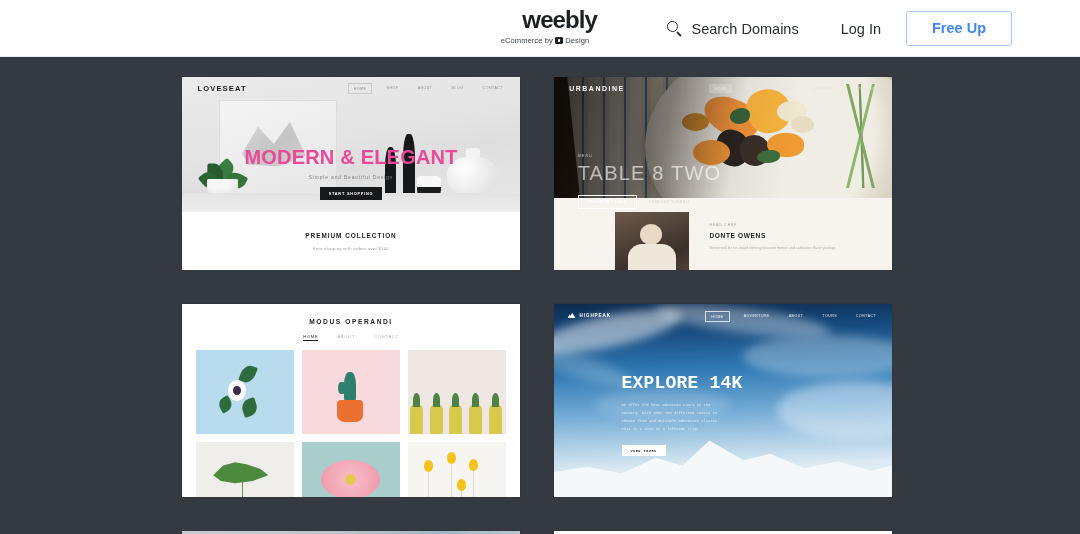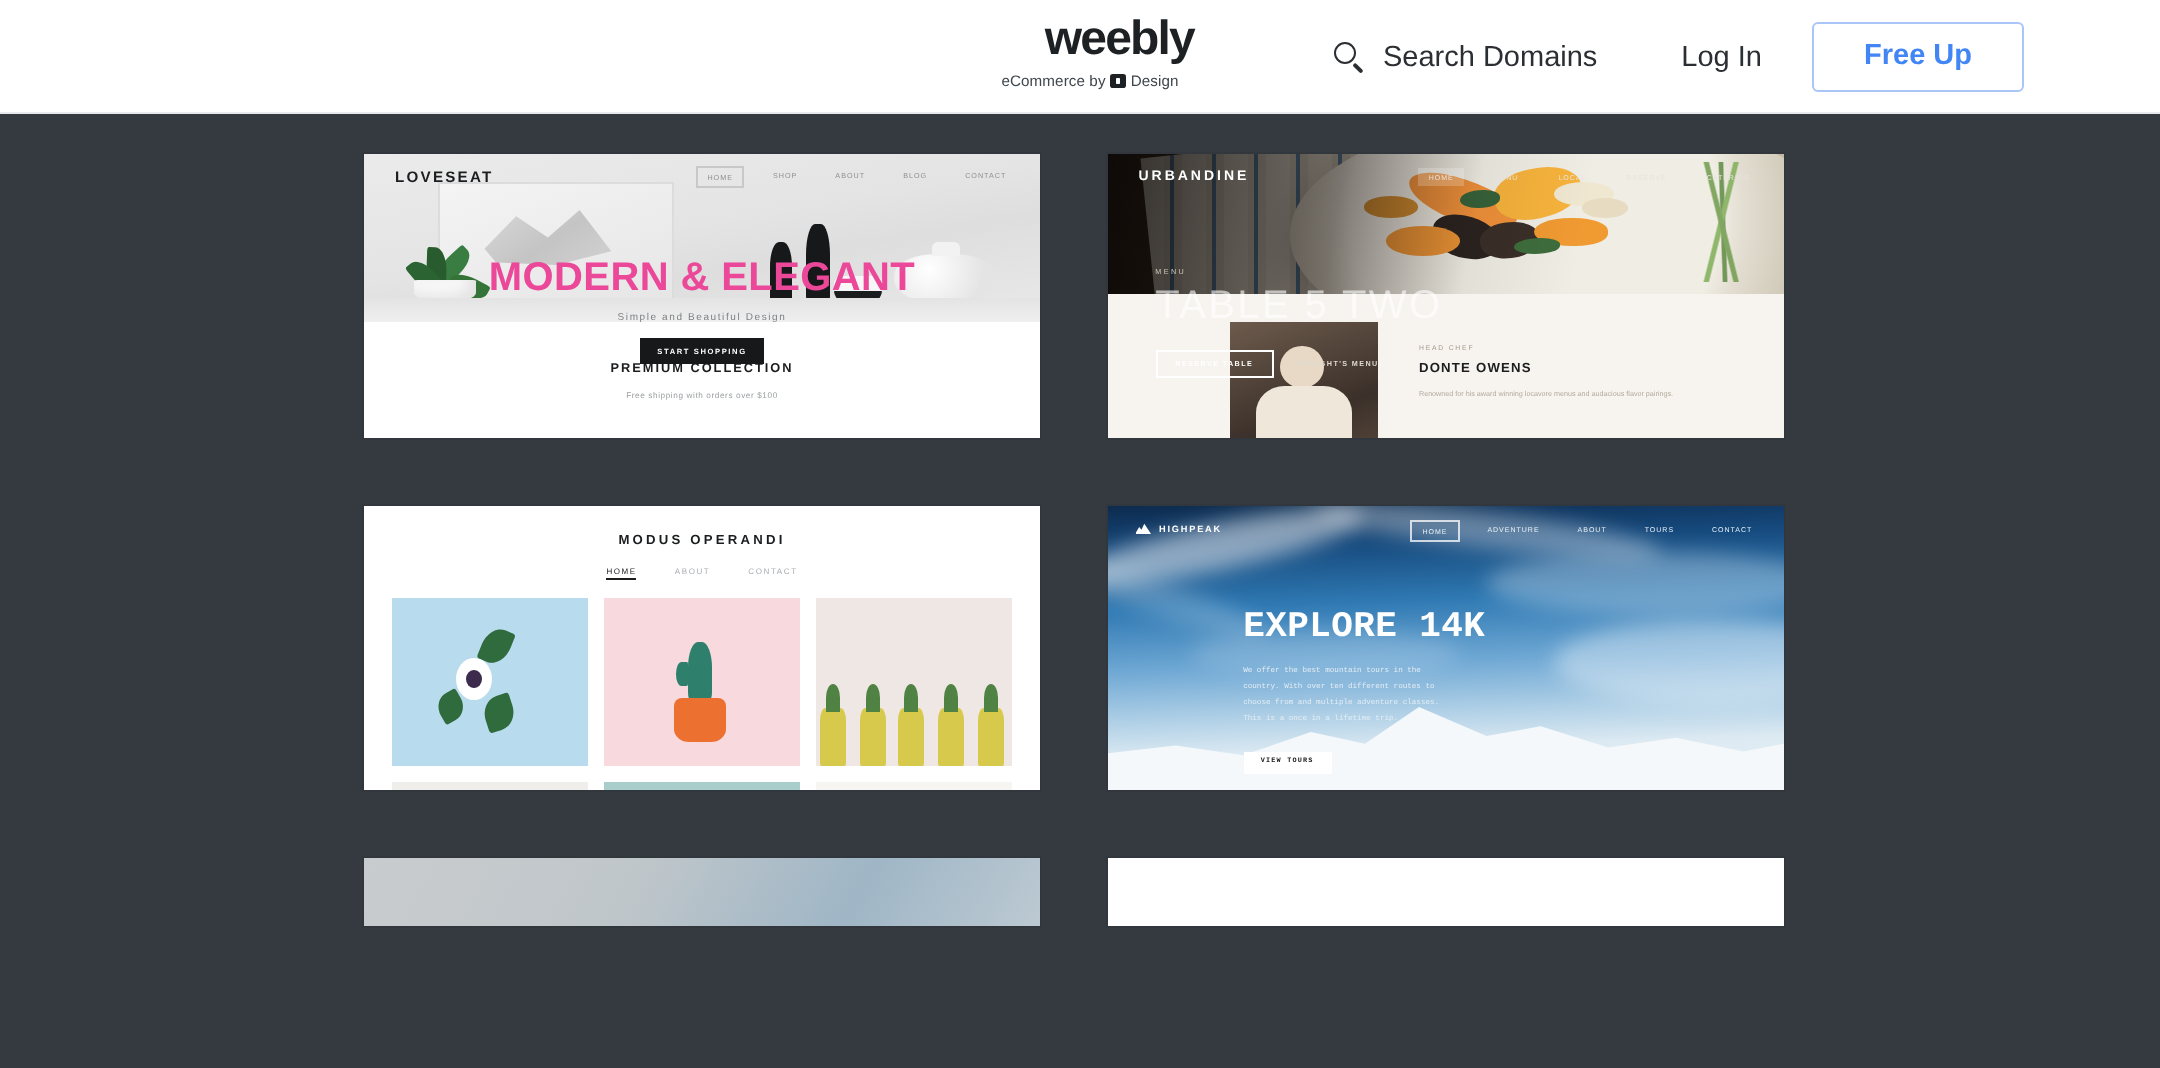--- a/index.html
+++ b/index.html
@@ -123,21 +123,21 @@
   .grid{
     width:716px;
     margin:0 auto;
     display:grid;
     grid-template-columns:338px 338px;
     column-gap:34px;
     row-gap:34px;
   }
   .card{
     width:338px;
-    height:142px;
+    height:193px;
     background:#fff;
     overflow:hidden;
     position:relative;
     cursor:pointer;
     box-shadow:0 0 0 1px rgba(0,0,0,.04);
   }
   .card.partial{ height:34px; }
 
   
   .c1-hero{
@@ -497,21 +497,21 @@
       <div class="c2-brand">URBANDINE</div>
       <div class="c2-nav">
         <span class="on">HOME</span>
         <span>MENU</span>
         <span>LOCAL</span>
         <span>RESERVE</span>
         <span>CATERING</span>
       </div>
       <div class="c2-copy">
         <div class="c2-kicker">MENU</div>
-        <div class="c2-h1">TABLE 5 TWO</div>
+        <div class="c2-h1">TABLE 8 TWO</div>
         <div class="c2-btns">
           <span class="c2-btn1">RESERVE TABLE</span>
           <span class="c2-btn2">TONIGHT'S MENU</span>
         </div>
       </div>
       <div class="c2-foot">
         <div class="c2-photo"></div>
         <div class="c2-bio">
           <div class="c2-bk">HEAD CHEF</div>
           <div class="c2-bn">DONTE OWENS</div>

